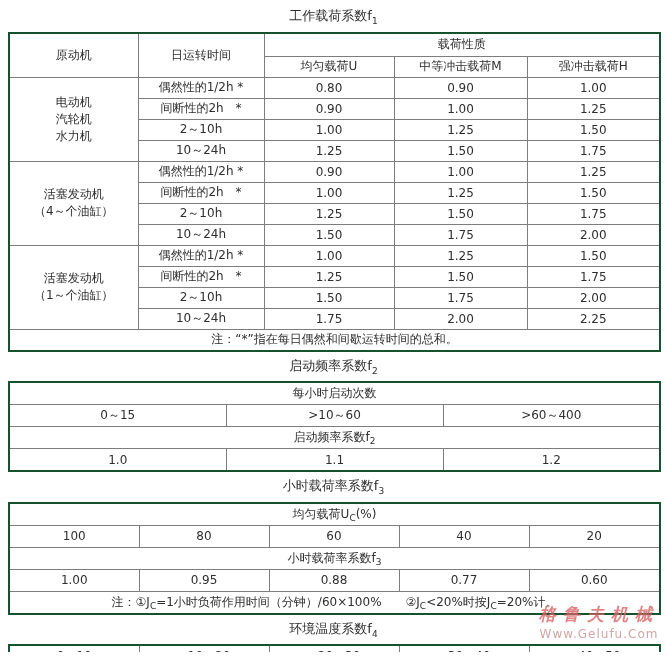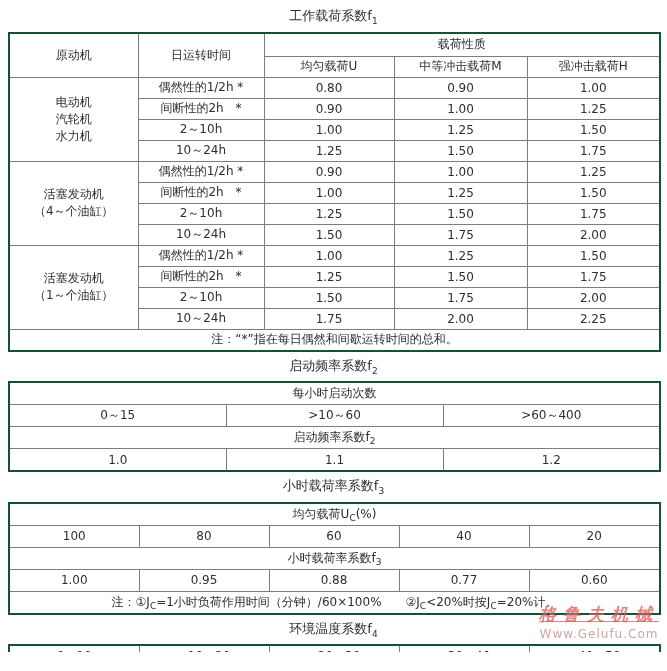--- a/index.html
+++ b/index.html
@@ -7,21 +7,21 @@
   .page{position:relative;width:667px;height:652px;box-sizing:border-box;padding:2px 8px;overflow:hidden;}
   .tbl-title{text-align:center;font-size:13px;margin:5px 0 6px;color:#2e2e2e;}
   .tbl-title sub, td sub{font-size:9px;}
   table.grid{border-collapse:collapse;width:651px;table-layout:fixed;border:2px solid #14532d;}
   table.grid td{border:1px solid #7d7d7d;text-align:center;vertical-align:middle;
                 font-size:12px;height:20px;padding:0 2px;overflow:hidden;white-space:nowrap;}
   table.t2 td, table.t3 td, table.t4 td{height:21px;margin-top:12px;}
   td.machine{line-height:17px;}
   td.note-cell{text-align:left;font-size:12px;height:17px;padding-left:3px;}
   .watermark{position:absolute;right:8px;bottom:8px;text-align:center;pointer-events:none;line-height:20px;}
-  .wm-brand{font-size:17px;font-style:italic;font-weight:bold;letter-spacing:7px;color:rgba(214,98,98,0.78);text-decoration:underline;}
+  .wm-brand{font-size:17px;font-style:italic;font-weight:bold;letter-spacing:7px;color:rgba(214,98,98,0.78);}
   .wm-site{font-size:12px;letter-spacing:1px;color:rgba(197,141,141,0.8);}
 </style>
 </head>
 <body>
 
 <div class="page">
 
   <div class="tbl-title"><span>工作载荷系数f</span><sub>1</sub></div>
 
   <table class="grid t1">

